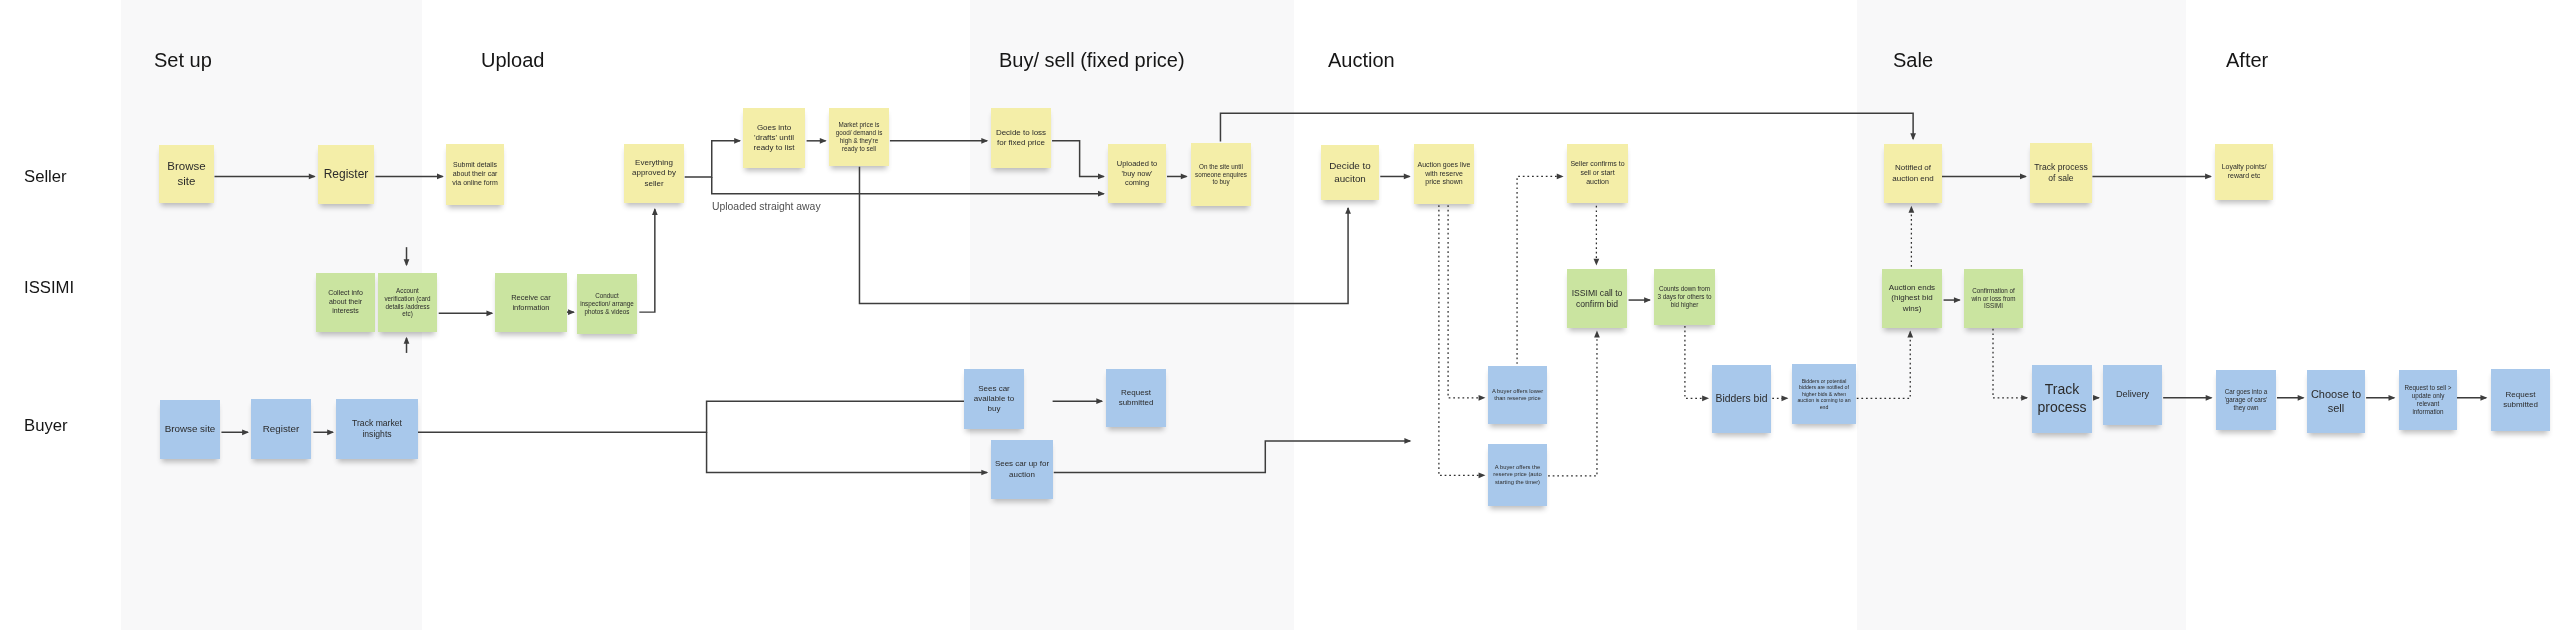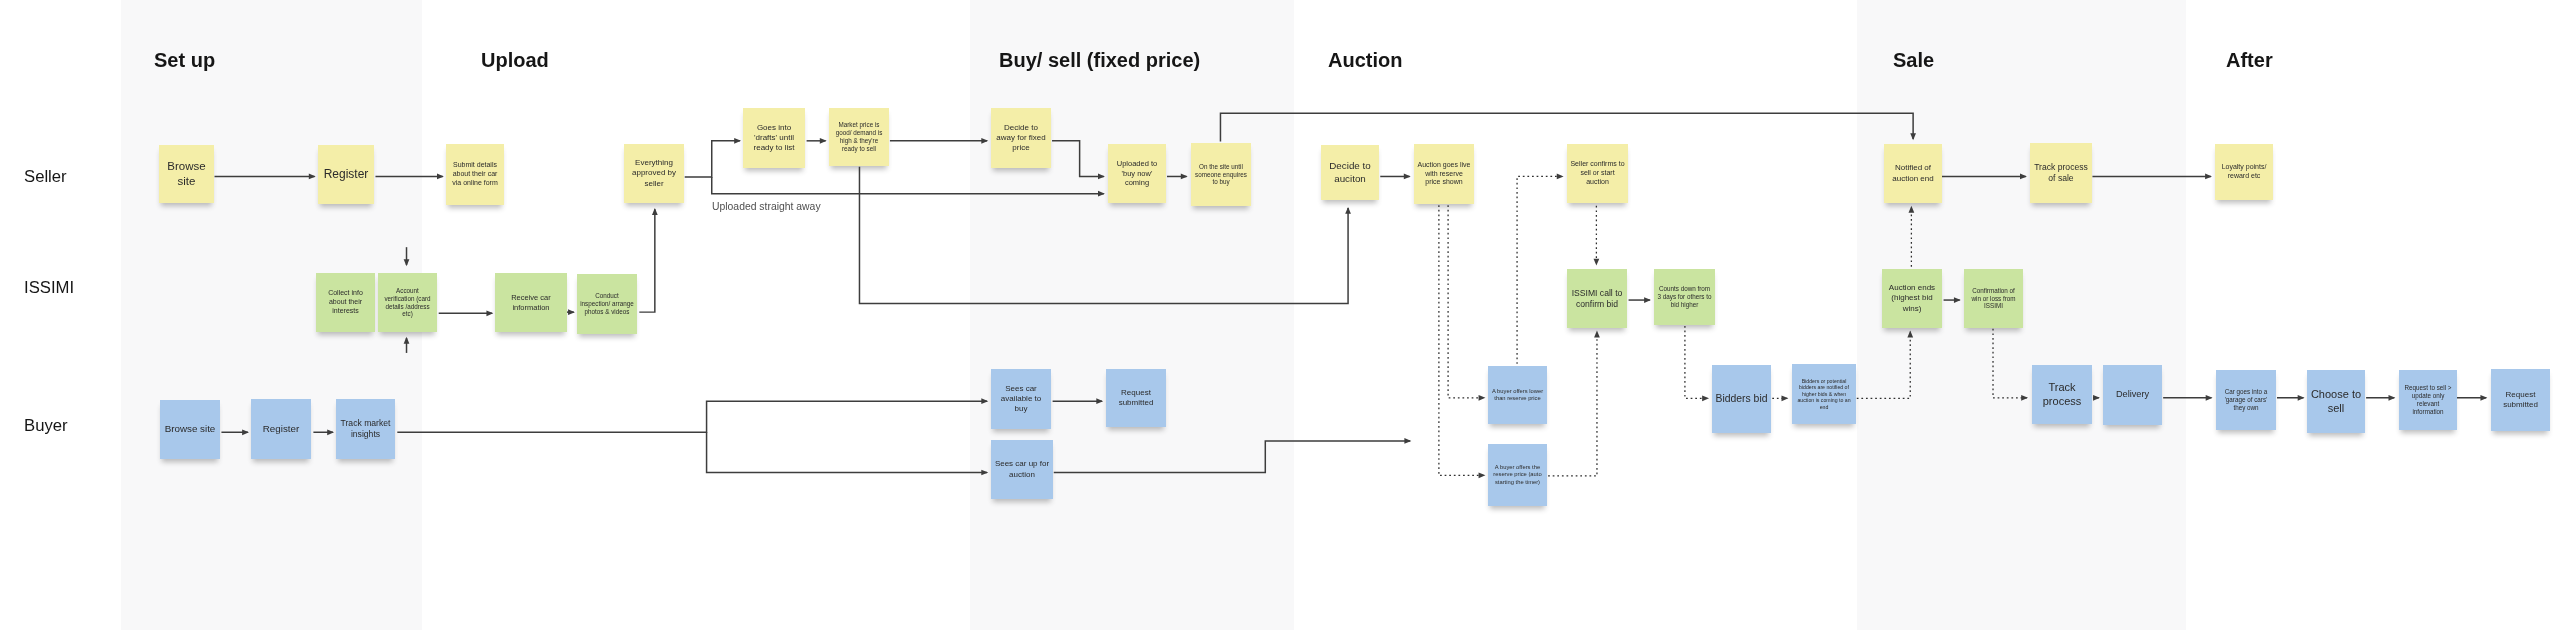--- a/index.html
+++ b/index.html
@@ -1,19 +1,19 @@
 <!DOCTYPE html>
 <html style="font-size:9.2px"><head>
 <meta charset="utf-8">
 <style>
   html,body{margin:0;padding:0;background:#ffffff;}
   #board{position:relative;width:2576px;height:630px;background:#ffffff;overflow:hidden;
          font-family:"Liberation Sans", sans-serif;}
   .band{position:absolute;top:0;height:630px;background:#f8f8f9;}
-  .phase-header{position:absolute;top:49px;font-size:20px;font-weight:700;color:#161616;white-space:nowrap;}
+  .phase-header{position:absolute;top:49px;font-size:20px;font-weight:400;color:#161616;white-space:nowrap;}
   .lane-label{position:absolute;left:24px;font-size:16.7px;font-weight:400;color:#161616;white-space:nowrap;}
   .annotation{position:absolute;font-size:10.4px;color:#4f4f4f;white-space:nowrap;}
   .sticky{position:absolute;display:flex;align-items:center;justify-content:center;
           text-align:center;padding:2.9px;box-sizing:border-box;line-height:1.27;color:#2b2b2b;
           box-shadow:0 4.6px 5.2px -1.7px rgba(50,50,50,.32);word-wrap:break-word;}
   .sticky.yellow{background:#f4eea8;}
   .sticky.green{background:#cae4a0;}
   .sticky.blue{background:#a8c8eb;}
   #edges{position:absolute;left:0;top:0;pointer-events:none;}
   #edges polyline{fill:none;stroke:#3d3d3d;stroke-width:2.6;}
@@ -85,47 +85,47 @@
     <div class="phase-header" style="left: 2226px;">After</div>
     <div class="lane-label" style="top: 167px;">Seller</div>
     <div class="lane-label" style="top: 278px;">ISSIMI</div>
     <div class="lane-label" style="top: 416px;">Buyer</div>
     <div class="sticky yellow" style="left: 159px; top: 145px; width: 55px; height: 58px; font-size: 11.5px;">Browse site</div>
     <div class="sticky yellow" style="left: 318px; top: 145px; width: 56px; height: 59px; font-size: 12px;">Register</div>
     <div class="sticky yellow" style="left: 446px; top: 144px; width: 58px; height: 61px; font-size: 7px;">Submit details about their car via online form</div>
     <div class="sticky yellow" style="left: 624px; top: 144px; width: 60px; height: 59px; font-size: 8px;">Everything approved by seller</div>
     <div class="sticky yellow" style="left: 743px; top: 108px; width: 62px; height: 60px; font-size: 8px;">Goes into 'drafts' until ready to list</div>
     <div class="sticky yellow" style="left: 829px; top: 108px; width: 60px; height: 58px; font-size: 6.3px;">Market price is good/ demand is high &amp; they're ready to sell</div>
-    <div class="sticky yellow" style="left: 991px; top: 108px; width: 60px; height: 60px; font-size: 8px;">Decide to away for fixed price</div>
+    <div class="sticky yellow" style="left: 991px; top: 108px; width: 60px; height: 60px; font-size: 8px;">Decide to loss for fixed price</div>
     <div class="sticky yellow" style="left: 1108px; top: 144px; width: 58px; height: 59px; font-size: 7.5px;">Uploaded to 'buy now' coming</div>
     <div class="sticky yellow" style="left: 1191px; top: 143px; width: 60px; height: 63px; font-size: 6.3px;">On the site until someone enquires to buy</div>
     <div class="sticky yellow" style="left: 1321px; top: 145px; width: 58px; height: 55px; font-size: 9.8px;">Decide to auciton</div>
     <div class="sticky yellow" style="left: 1414px; top: 144px; width: 60px; height: 60px; font-size: 7px;">Auction goes live with reserve price shown</div>
     <div class="sticky yellow" style="left: 1567px; top: 144px; width: 61px; height: 59px; font-size: 7px;">Seller confirms to sell or start auction</div>
     <div class="sticky yellow" style="left: 1884px; top: 144px; width: 58px; height: 59px; font-size: 8px;">Notified of auction end</div>
     <div class="sticky yellow" style="left: 2030px; top: 143px; width: 62px; height: 60px; font-size: 8.6px;">Track process of sale</div>
     <div class="sticky yellow" style="left: 2215px; top: 144px; width: 58px; height: 56px; font-size: 7px;">Loyalty points/ reward etc</div>
     <div class="sticky green" style="left: 316px; top: 273px; width: 59px; height: 59px; font-size: 7px;">Collect info about their interests</div>
     <div class="sticky green" style="left: 378px; top: 273px; width: 59px; height: 59px; font-size: 6.3px;">Account verification (card details /address etc)</div>
     <div class="sticky green" style="left: 495px; top: 273px; width: 72px; height: 59px; font-size: 7.5px; text-align: center;">Receive car information</div>
     <div class="sticky green" style="left: 577px; top: 274px; width: 60px; height: 60px; font-size: 6.3px;">Conduct inspection/ arrange photos &amp; videos</div>
     <div class="sticky green" style="left: 1567px; top: 269px; width: 60px; height: 59px; font-size: 8.6px;">ISSIMI call to confirm bid</div>
     <div class="sticky green" style="left: 1654px; top: 269px; width: 61px; height: 56px; font-size: 6.3px;">Counts down from 3 days for others to bid higher</div>
     <div class="sticky green" style="left: 1882px; top: 269px; width: 60px; height: 59px; font-size: 8px;">Auction ends (highest bid wins)</div>
     <div class="sticky green" style="left: 1964px; top: 269px; width: 59px; height: 59px; font-size: 6.3px;">Confirmation of win or loss from ISSIMI</div>
     <div class="sticky blue" style="left: 160px; top: 400px; width: 60px; height: 59px; font-size: 9.8px;">Browse site</div>
     <div class="sticky blue" style="left: 251px; top: 399px; width: 60px; height: 60px; font-size: 9.8px;">Register</div>
-    <div class="sticky blue" style="left: 336px; top: 399px; width: 59px; height: 60px; font-size: 8.6px;">Track market insights</div>
-    <div class="sticky blue" style="left: 991px; top: 369px; width: 60px; height: 60px; font-size: 8px;">Sees car available to buy</div>
+    <div class="sticky blue" style="left: 336px; top: 399px; width: 82px; height: 60px; font-size: 8.6px;">Track market insights</div>
+    <div class="sticky blue" style="left: 964px; top: 369px; width: 60px; height: 60px; font-size: 8px;">Sees car available to buy</div>
     <div class="sticky blue" style="left: 1106px; top: 369px; width: 60px; height: 58px; font-size: 8px;">Request submitted</div>
     <div class="sticky blue" style="left: 991px; top: 440px; width: 62px; height: 59px; font-size: 8px;">Sees car up for auction</div>
     <div class="sticky blue" style="left: 1488px; top: 366px; width: 59px; height: 58px; font-size: 5.8px;">A buyer offers lower than reserve price</div>
     <div class="sticky blue" style="left: 1488px; top: 444px; width: 59px; height: 62px; font-size: 5.8px;">A buyer offers the reserve price (auto starting the timer)</div>
     <div class="sticky blue" style="left: 1712px; top: 365px; width: 59px; height: 68px; font-size: 10.4px;">Bidders bid</div>
     <div class="sticky blue" style="left: 1792px; top: 364px; width: 64px; height: 60px; font-size: 5.2px;">Bidders or potential bidders are notified of higher bids &amp; when auction is coming to an end</div>
-    <div class="sticky blue" style="left: 2032px; top: 365px; width: 60px; height: 59px; font-size: 11px;">Track process</div>
+    <div class="sticky blue" style="left: 2032px; top: 365px; width: 60px; height: 68px; font-size: 14px;">Track process</div>
     <div class="sticky blue" style="left: 2103px; top: 365px; width: 59px; height: 60px; font-size: 9.2px;">Delivery</div>
     <div class="sticky blue" style="left: 2216px; top: 370px; width: 60px; height: 60px; font-size: 6.3px;">Car goes into a 'garage of cars' they own</div>
     <div class="sticky blue" style="left: 2307px; top: 370px; width: 58px; height: 63px; font-size: 11px;">Choose to sell</div>
     <div class="sticky blue" style="left: 2399px; top: 370px; width: 58px; height: 60px; font-size: 6.3px;">Request to sell &gt; update only relevant information</div>
     <div class="sticky blue" style="left: 2491px; top: 369px; width: 59px; height: 62px; font-size: 8px;">Request submitted</div>
   </div>
 
 
 </body></html>

